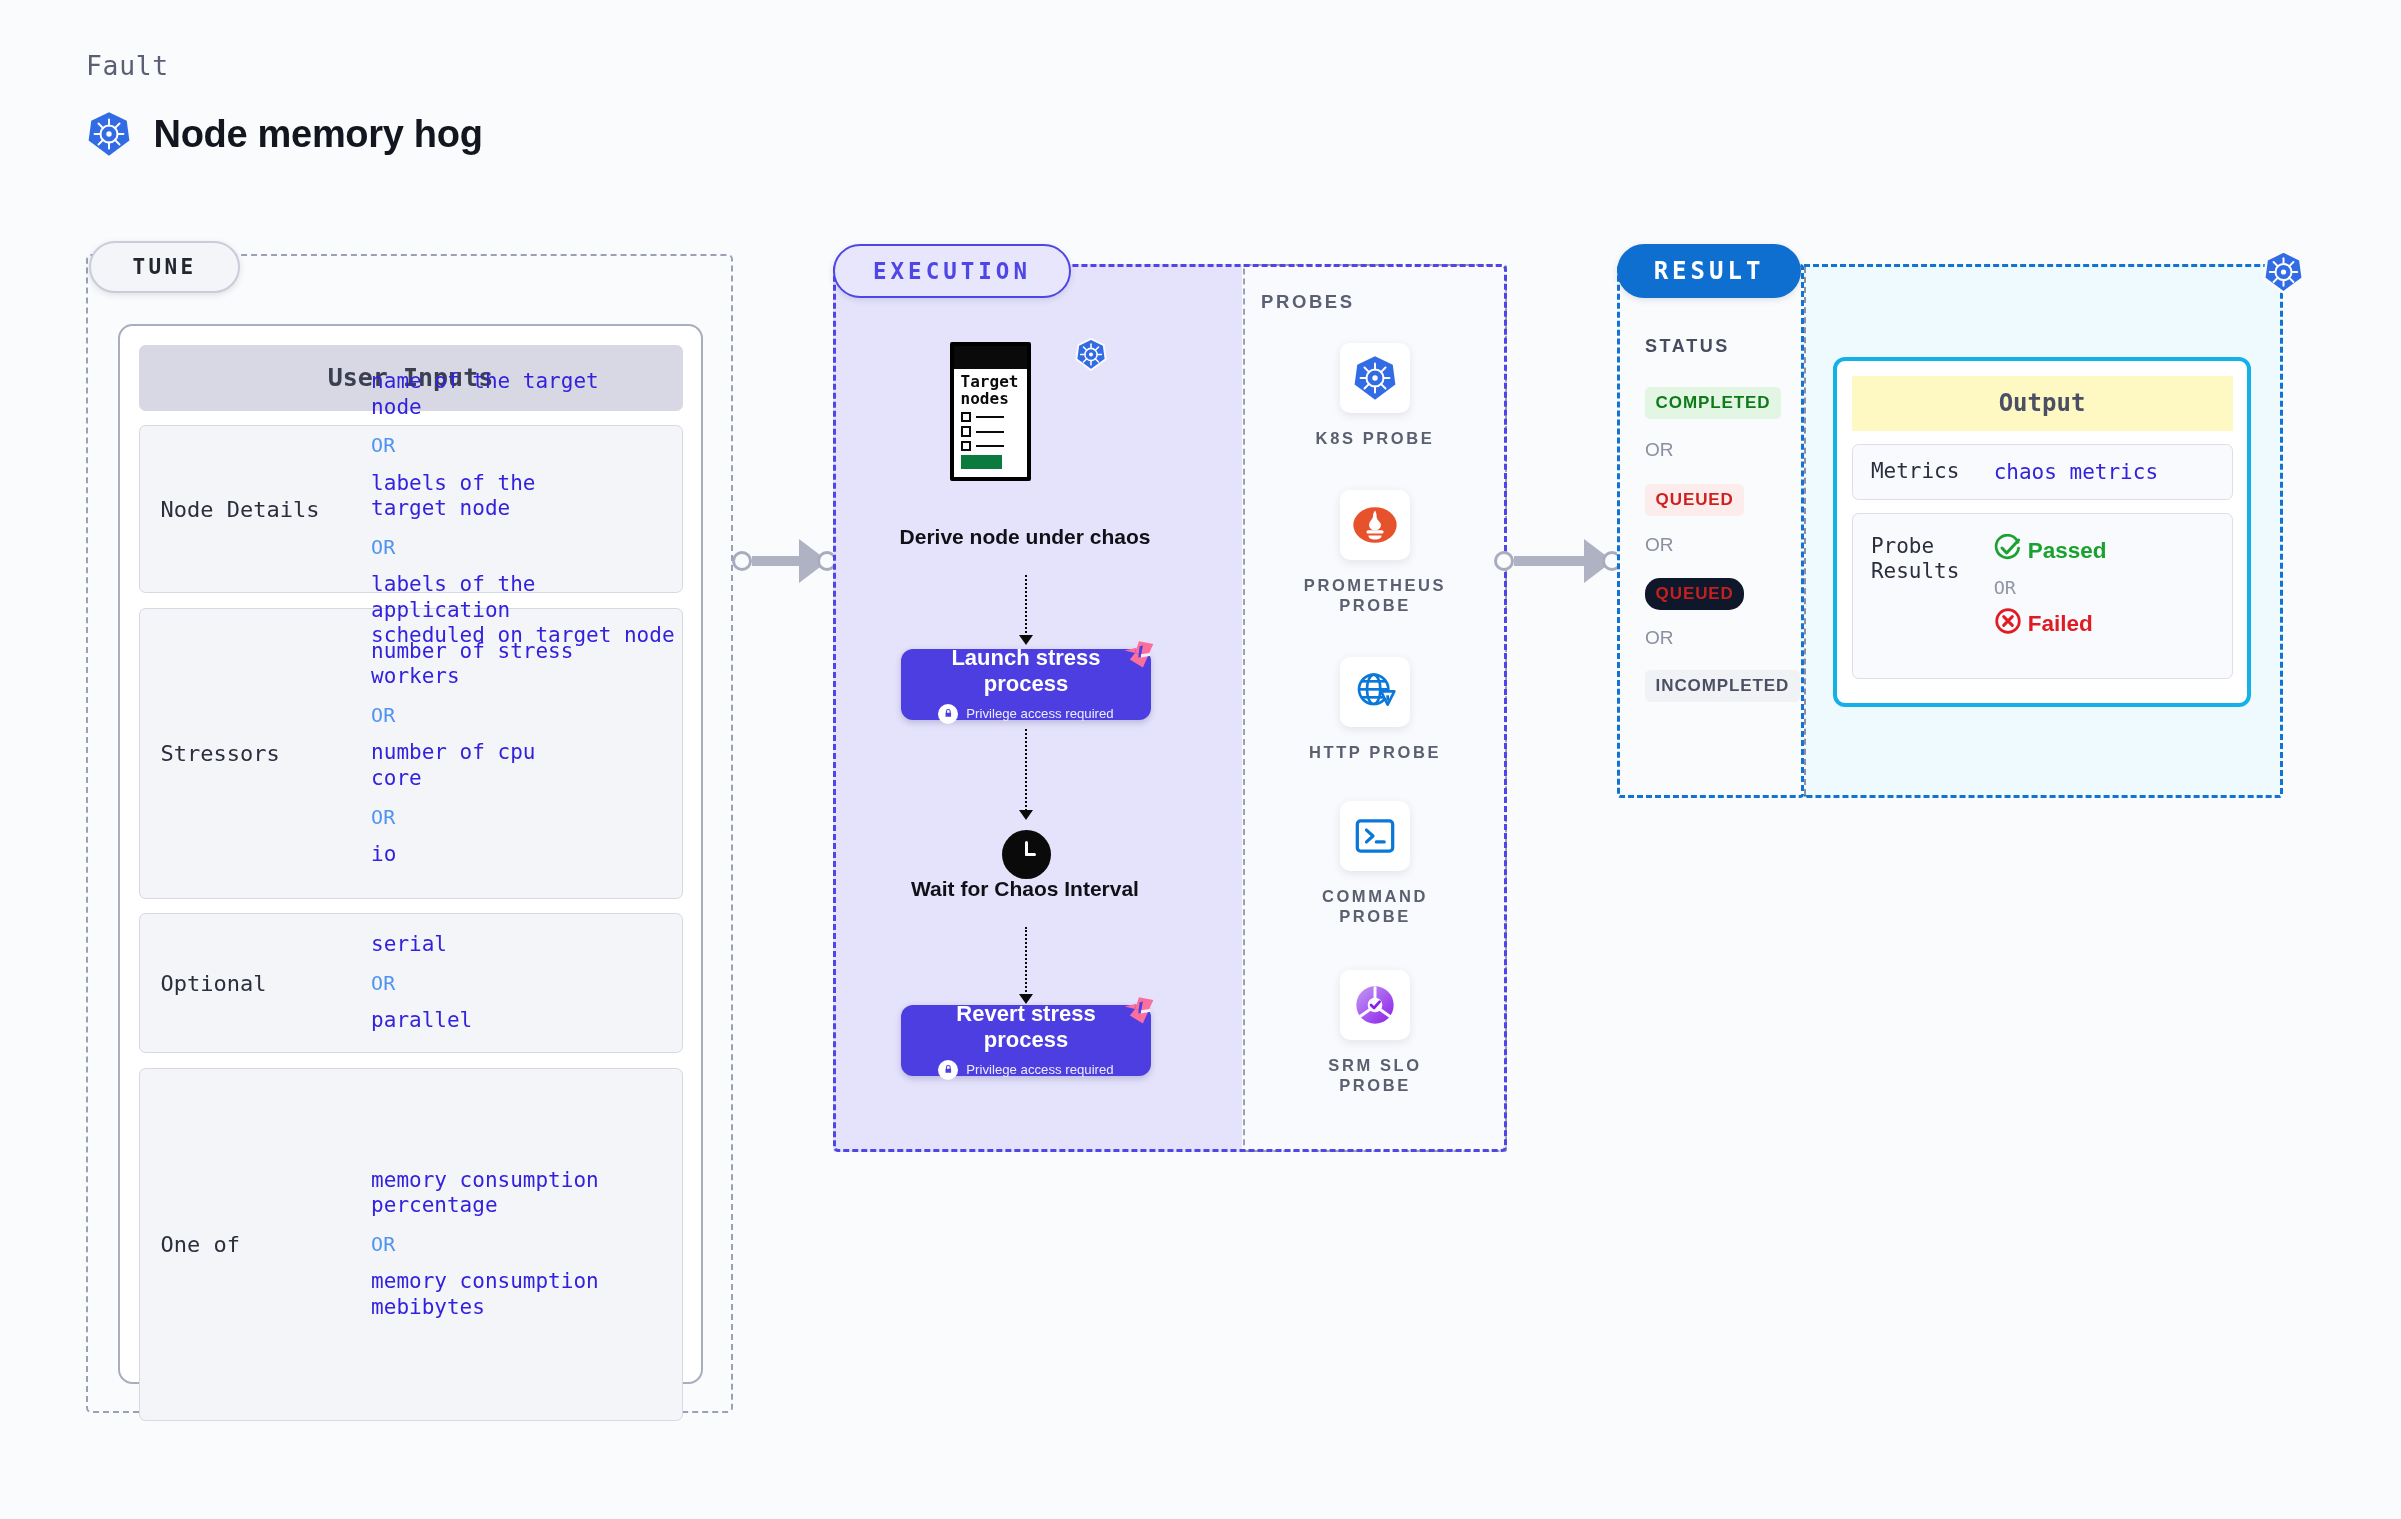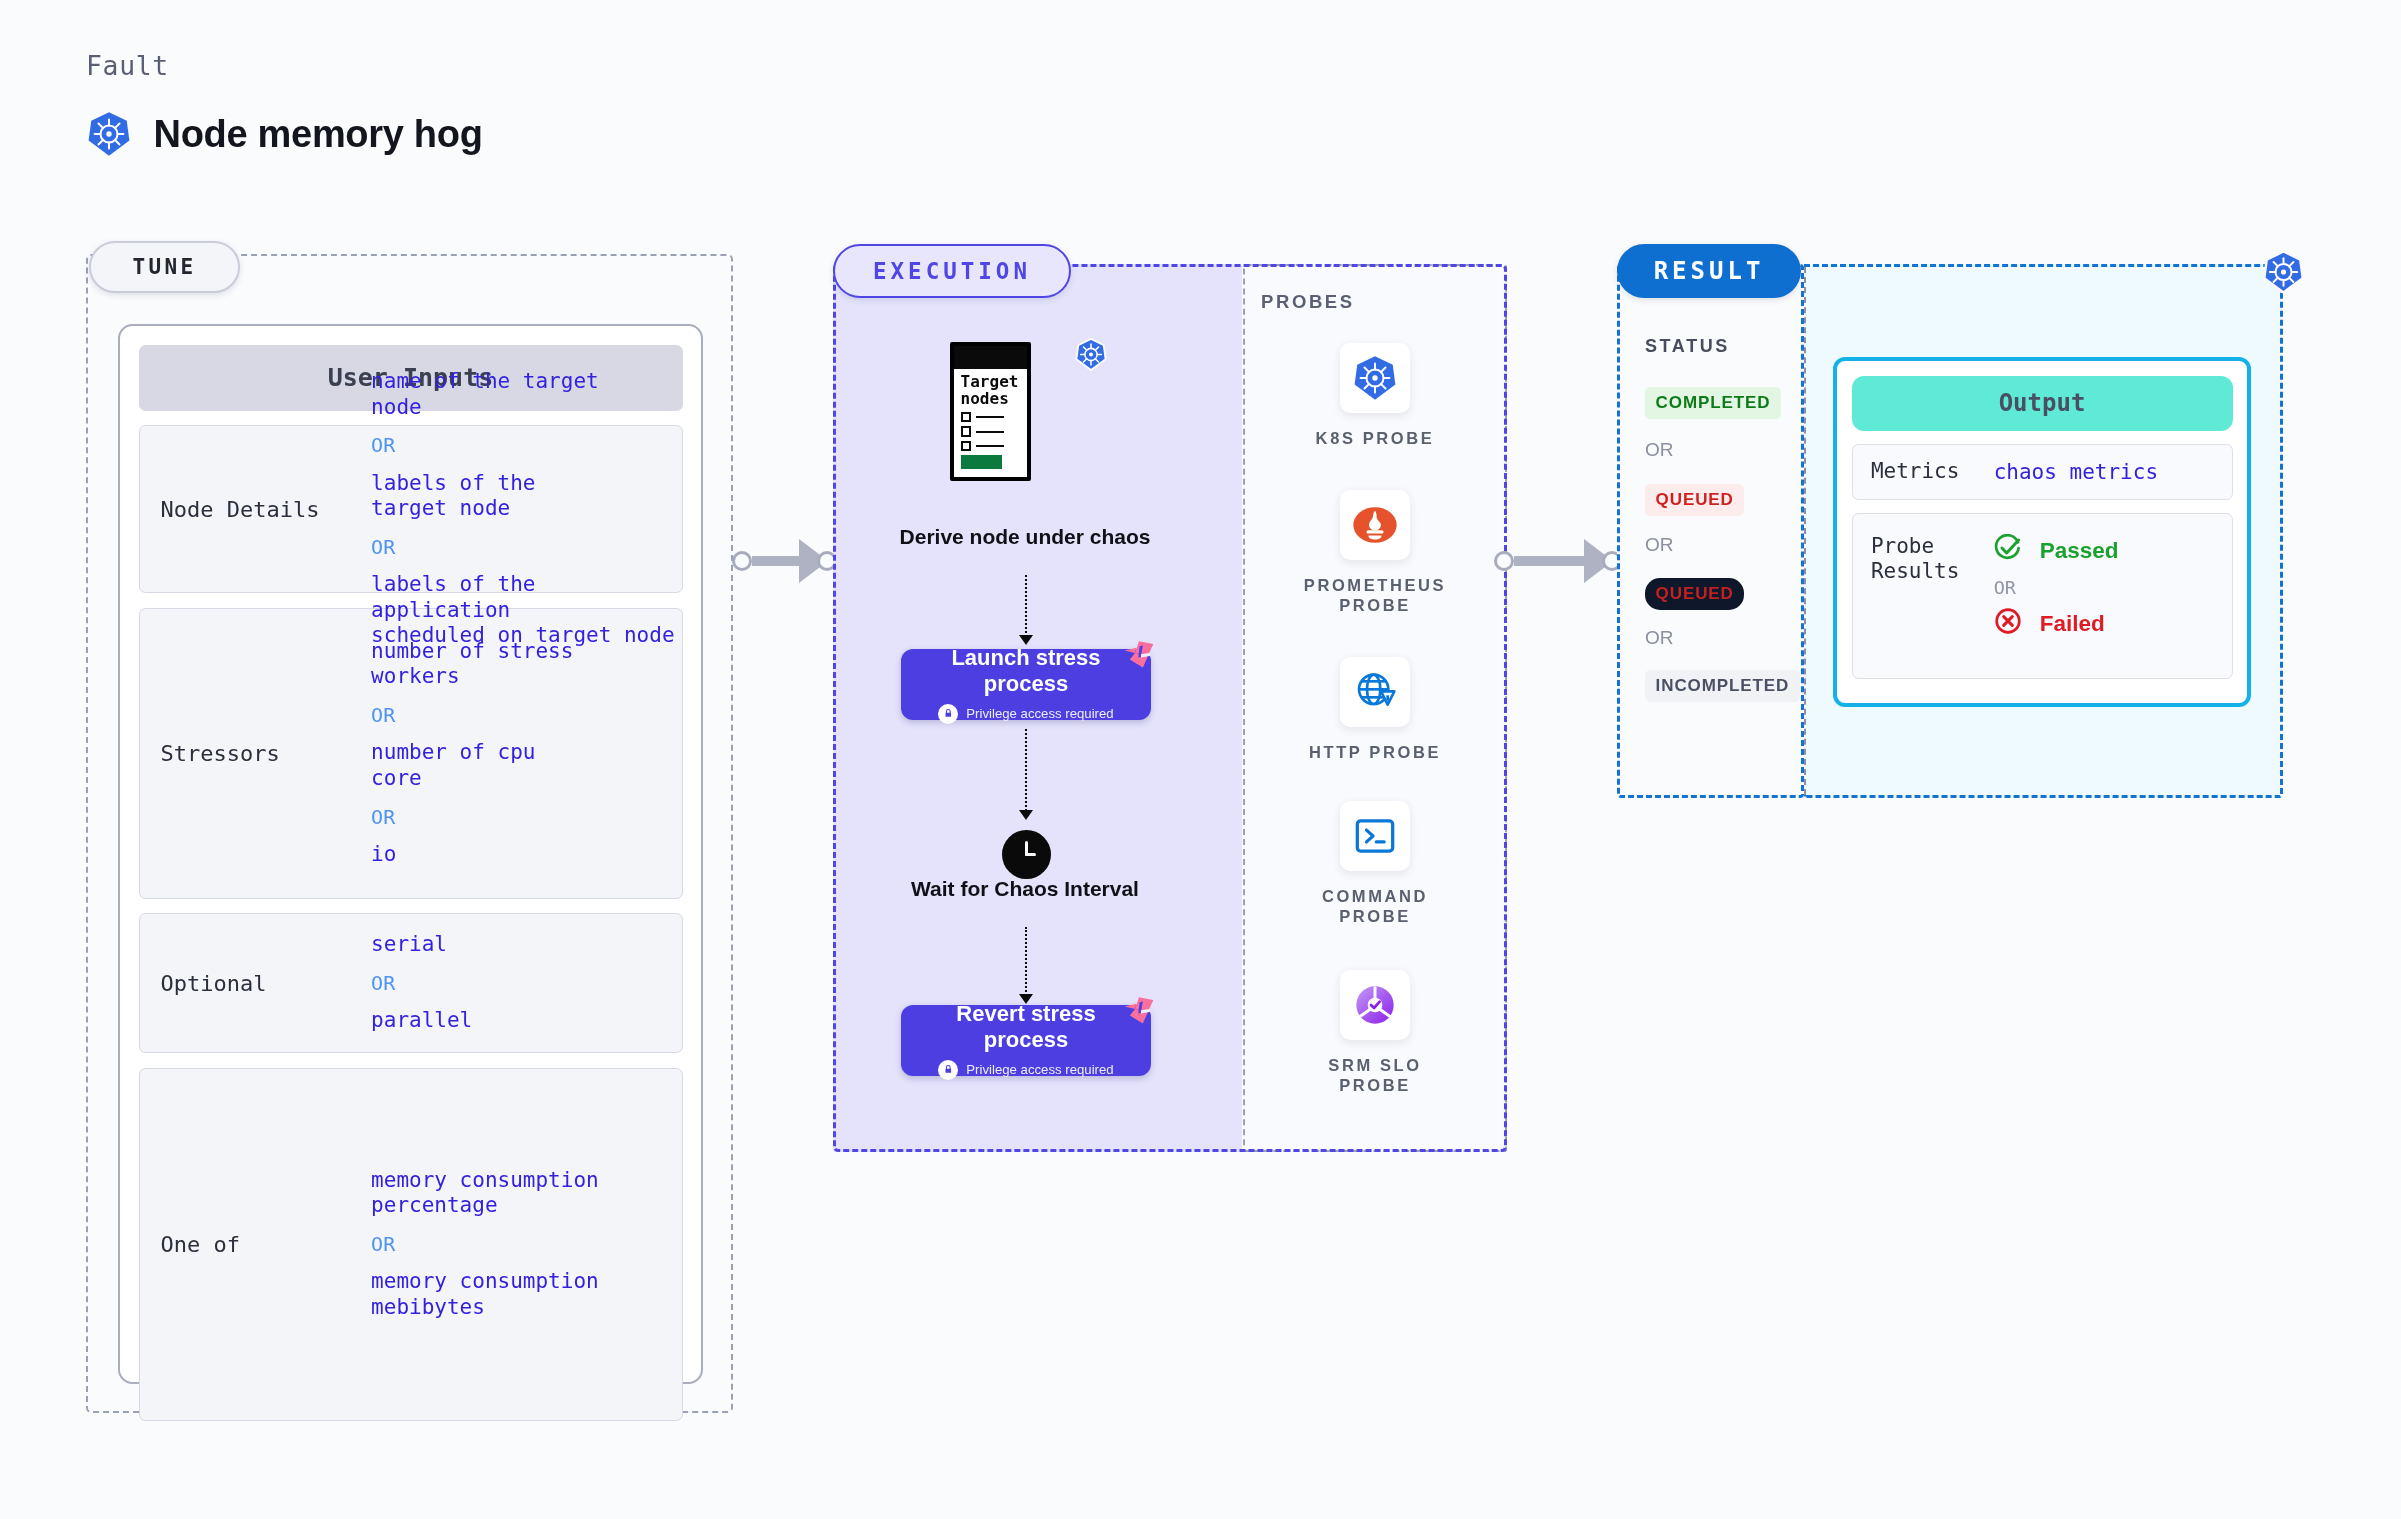--- a/index.html
+++ b/index.html
@@ -184,38 +184,38 @@
   }
   .or-sm {
     position: absolute; left: 1645px; font-size: 19px; color: #8b90a0;
   }
 
   .out-card {
     position: absolute; left: 1833px; top: 357px; width: 418px; height: 350px;
     background: #fff; border: 4px solid #14b1e8; border-radius: 12px; padding: 14.5px;
   }
   .out-head {
-    height: 55px; background: #5eead4; border-radius: 12px;
+    height: 55px; background: #fef9c3; border-radius: 0;
     display: flex; align-items: center; justify-content: center;
     font-family: "DejaVu Sans Mono", monospace; font-size: 24px; color: #4a4f63; font-weight: bold;
   }
   .out-row {
     margin-top: 13.2px; background: #f9fafd; border: 1.3px solid #dcdee8; border-radius: 6.6px;
     display: flex; align-items: center; padding: 14.5px 9.2px;
   }
   .out-lbl {
     width: 132px; flex: none; padding-left: 9.2px;
     font-family: "DejaVu Sans Mono", monospace; font-size: 21px; color: #2b2e3c; line-height: 1.2;
     white-space: pre-line;
   }
   .out-val {
     font-family: "DejaVu Sans Mono", monospace; font-size: 21px; color: #3322dd;
   }
   .pr-stack { display: flex; flex-direction: column; gap: 9.2px; }
-  .pr-line { display: flex; align-items: center; gap: 18px; font-size: 22.5px; font-weight: bold; }
+  .pr-line { display: flex; align-items: center; gap: 6px; font-size: 22.5px; font-weight: bold; }
   .pr-pass { color: #1aa12f; }
   .pr-fail { color: #e01b24; }
   .pr-or { font-family: "DejaVu Sans Mono", monospace; font-size: 18.5px; color: #9196a6; font-weight: normal; }
 
   
   .conn { position: absolute; display: flex; align-items: center; }
   .conn .dot {
     width: 20px; height: 20px; border-radius: 50%; background: #fafbfd;
     border: 3.3px solid #a8acbd; flex: none;
   }

